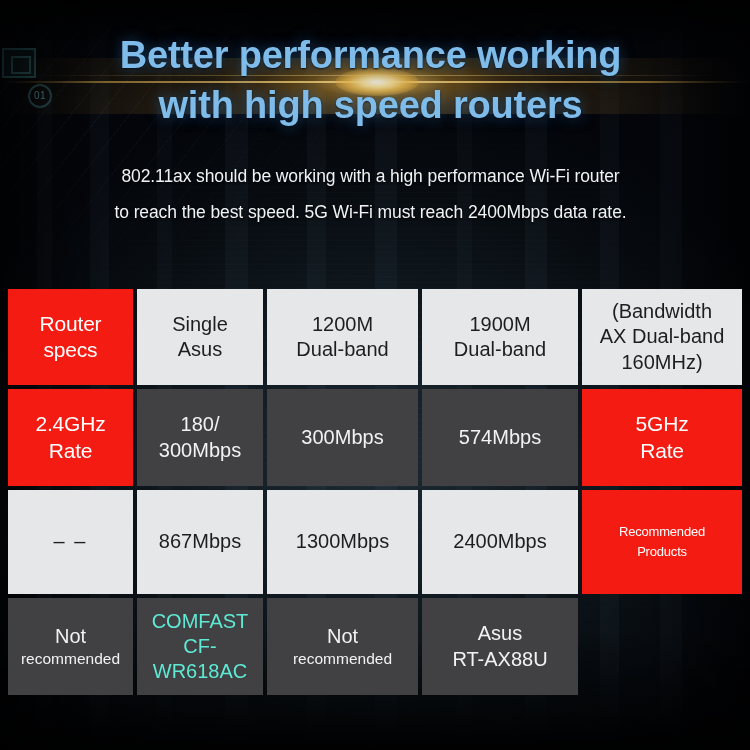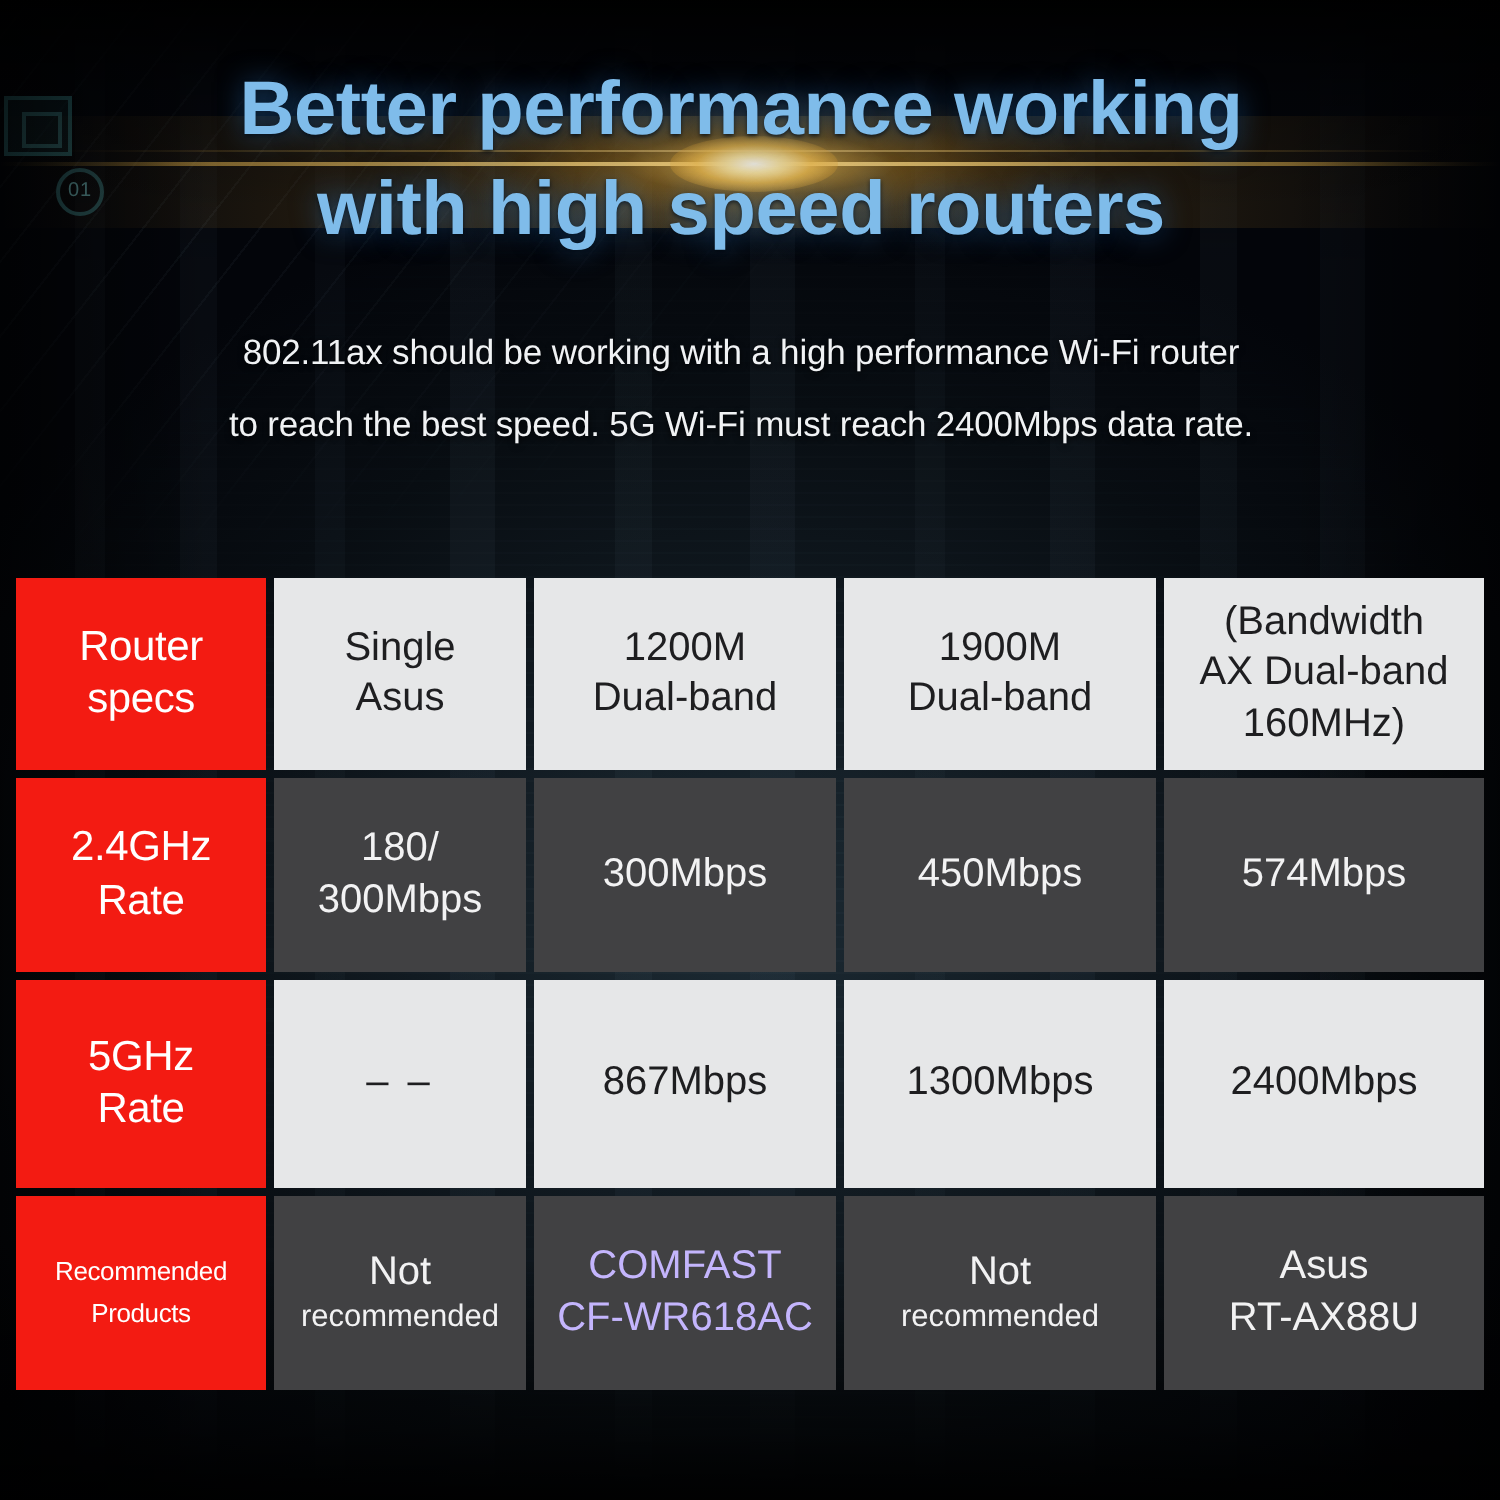--- a/index.html
+++ b/index.html
@@ -248,21 +248,21 @@
   .cell-dark {
     background: #414143;
     color: #f2f2f3;
     font-size: 20px;
   }
 
   .cell .l { display: block; }
 
   .cell-head .l { letter-spacing: -0.2px; }
 
-  .gold { color: #c4b5fd; }
+  .gold { color: #5eead4; }
 
   .muted-small { font-size: 15.5px; }
 
   .dash { letter-spacing: 2px; }
 </style>
 </head>
 <body>
 
 <div class="page">
 
@@ -321,23 +321,20 @@
       <span class="l">Rate</span>
     </div>
     <div class="cell cell-dark">
       <span class="l">180/</span>
       <span class="l">300Mbps</span>
     </div>
     <div class="cell cell-dark">
       <span class="l">300Mbps</span>
     </div>
     <div class="cell cell-dark">
-      <span class="l">450Mbps</span>
-    </div>
-    <div class="cell cell-dark">
       <span class="l">574Mbps</span>
     </div>
 
     <div class="cell cell-head">
       <span class="l">5GHz</span>
       <span class="l">Rate</span>
     </div>
     <div class="cell cell-light">
       <span class="l dash">– –</span>
     </div>

